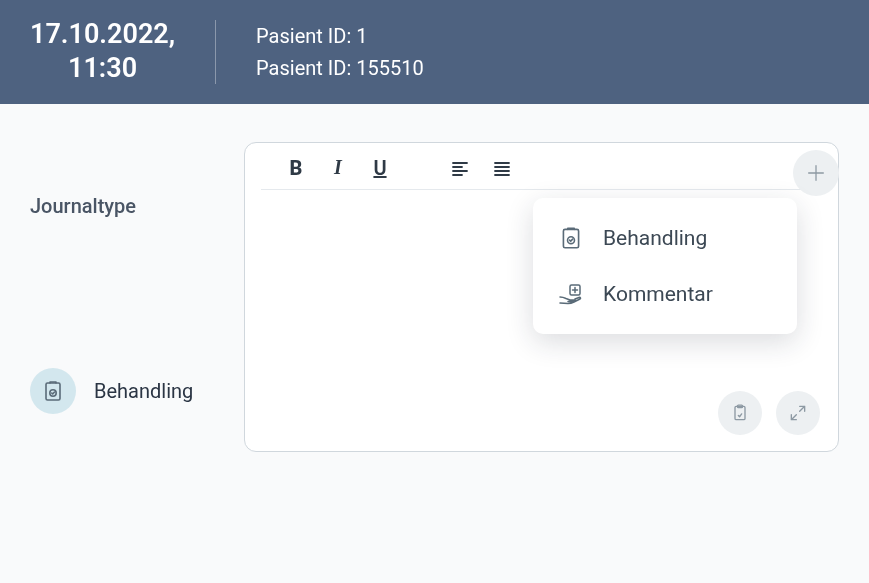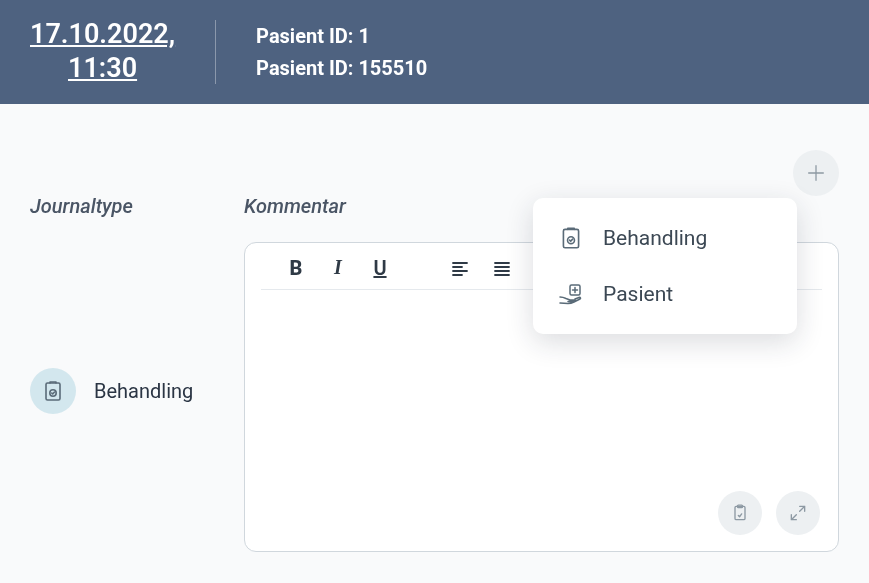--- a/index.html
+++ b/index.html
@@ -18,54 +18,52 @@
       align-items: center;
       padding: 18px 30px;
       gap: 0;
     }
     .header-time {
       text-align: center;
       padding-right: 40px;
       font-size: 27px;
       font-weight: 600;
       line-height: 1.25;
-      text-decoration: underline;
     }
     .header-divider {
       width: 1px;
       background: rgba(255,255,255,0.35);
       align-self: stretch;
       margin: 2px 0;
     }
     .header-ids {
       padding-left: 40px;
       font-size: 20px;
-      font-weight: 700;
+      font-weight: 400;
       line-height: 1.6;
     }
     .main {
       display: flex;
       padding: 26px 30px 0 30px;
       gap: 24px;
       position: relative;
     }
     .col-left {
       width: 190px;
       flex-shrink: 0;
     }
     .col-right {
       flex: 1;
     }
     .section-label {
       color: #4a5565;
       font-size: 20px;
       font-weight: 500;
-      margin-bottom: 24px;
+      margin-bottom: 48px;
       padding-top: 64px;
-      font-style: italic;
     }
     .journal-type-row {
       display: flex;
       align-items: center;
       gap: 18px;
       margin-top: 150px;
     }
     .journal-type-icon {
       width: 46px;
       height: 46px;
@@ -206,21 +204,20 @@
           <path d="M9 4V3h6v1"></path>
           <circle cx="12" cy="14" r="3.2"></circle>
           <path d="M10.7 14l1 1 1.8-2"></path>
         </svg>
       </div>
       <div class="journal-type-label">Behandling</div>
     </div>
   </div>
 
   <div class="col-right">
-    <div class="section-label">Kommentar</div>
     <div class="editor">
       <div class="toolbar">
         <div class="tb-btn" style="font-weight:800">B</div>
         <div class="tb-btn" style="font-style:italic;font-family:serif;font-weight:600">I</div>
         <div class="tb-btn" style="text-decoration:underline;font-weight:600">U</div>
         <div class="tb-group-gap"></div>
         <div class="tb-btn">
           <svg width="18" height="18" viewBox="0 0 18 18" stroke="currentColor" stroke-width="1.8" stroke-linecap="round">
               <path d="M2 4h14M2 8h9M2 12h14M2 16h9"></path>
             </svg>
@@ -269,15 +266,15 @@
     <span>Behandling</span>
   </div>
   <div class="dropdown-item">
     <span class="dd-icon">
       <svg width="28" height="26" viewBox="0 0 28 24" fill="none" stroke="currentColor" stroke-width="1.5" stroke-linecap="round" stroke-linejoin="round">
         <rect x="13" y="3" width="10" height="10" rx="1.5"></rect>
         <path d="M18 5.5v5M15.5 8h5"></path>
         <path d="M3 15c2 0 4 .5 6 1.5l4 1.5h5c1 0 1 1.5 0 1.5h-7M3 21l8 .5c2 0 4-.5 6-1.5l6-3c1-.5.5-2-1-1.5l-4 1.5"></path>
       </svg>
     </span>
-    <span>Pasient</span>
+    <span>Kommentar</span>
   </div>
 </div>
 
 </body></html>

